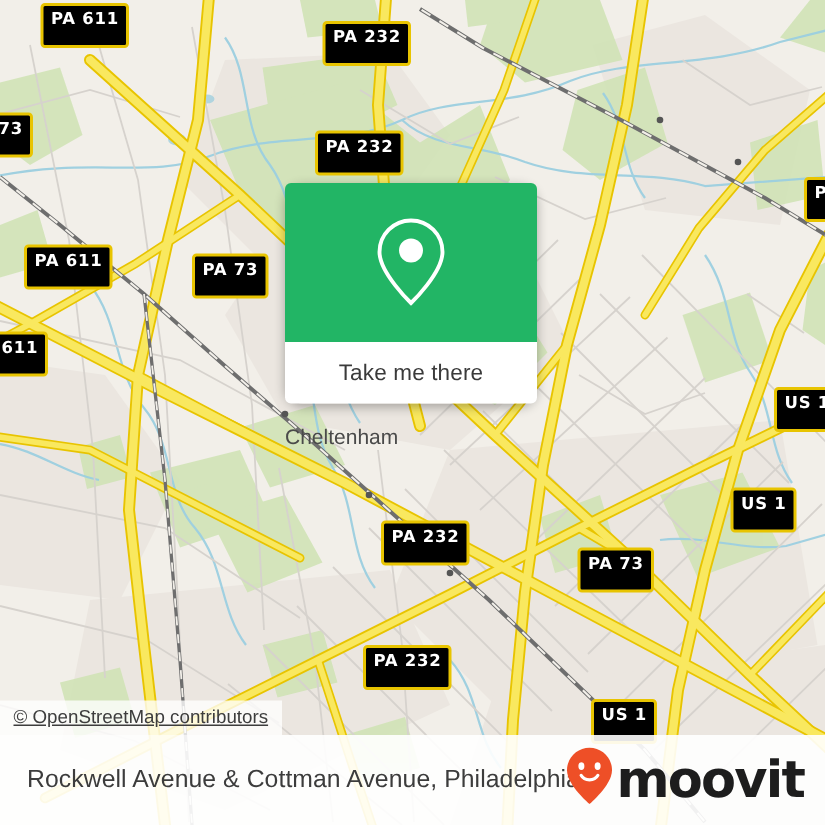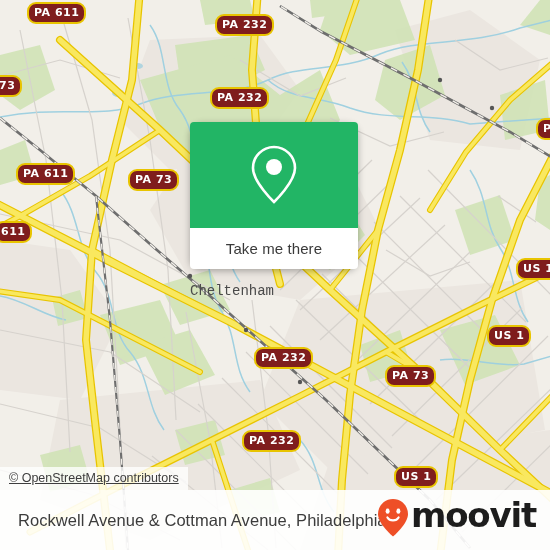--- a/index.html
+++ b/index.html
@@ -10,41 +10,41 @@
   }
   #root{position:relative;width:550px;height:550px;overflow:hidden;background:#f2efe9;}
 
   
   #map{position:absolute;left:0;top:0;width:550px;height:550px;overflow:hidden;background:#f2efe9;}
   #map svg{position:absolute;left:0;top:0;display:block;}
 
   
   .shield{
     position:absolute;
-    background:#7f1d1d;
+    background:#000000;
     border:2px solid #e8c400;
-    border-radius:9px;
+    border-radius:3px;
     color:#ffffff;
     font-size:11px;
     font-weight:bold;
     letter-spacing:.5px;
     line-height:1;
-    padding:3px 5px 4px 5px;
+    padding:3px 5px 12px 5px;
     white-space:nowrap;
     text-shadow:0 0 1px rgba(0,0,0,.15);
     font-family:"DejaVu Sans","Liberation Sans",sans-serif;
   }
 
   
   .place-label{
     position:absolute;
     color:#4a4a4a;
     font-size:14px;
     white-space:nowrap;
-    font-family:Liberation Mono, monospace;
+    font-family:Liberation Sans, sans-serif;
   }
 
   
   #popup{
     position:absolute;
     left:190px;top:122px;
     width:168px;
     border-radius:12px;
     box-shadow:0 2px 7px rgba(0,0,0,.30);
     overflow:visible;
@@ -102,21 +102,21 @@
   }
   #footer-title{
     position:absolute;left:18px;top:50%;transform:translateY(-50%);
     color:#3c3c3c;
     font-size:16.5px;
     white-space:nowrap;
     letter-spacing:.05px;
   }
   #brand{
     position:absolute;right:14px;top:50%;transform:translateY(-50%);
-    display:flex;align-items:flex-start;gap:2px;
+    display:flex;align-items:center;gap:2px;
   }
   #brand-wordmark{
     color:#1d1d1d;
     font-size:34px;
     font-weight:bold;
     letter-spacing:-1.2px;
     line-height:1;
     font-family:"DejaVu Sans","Liberation Sans",sans-serif;
   }
 </style>

